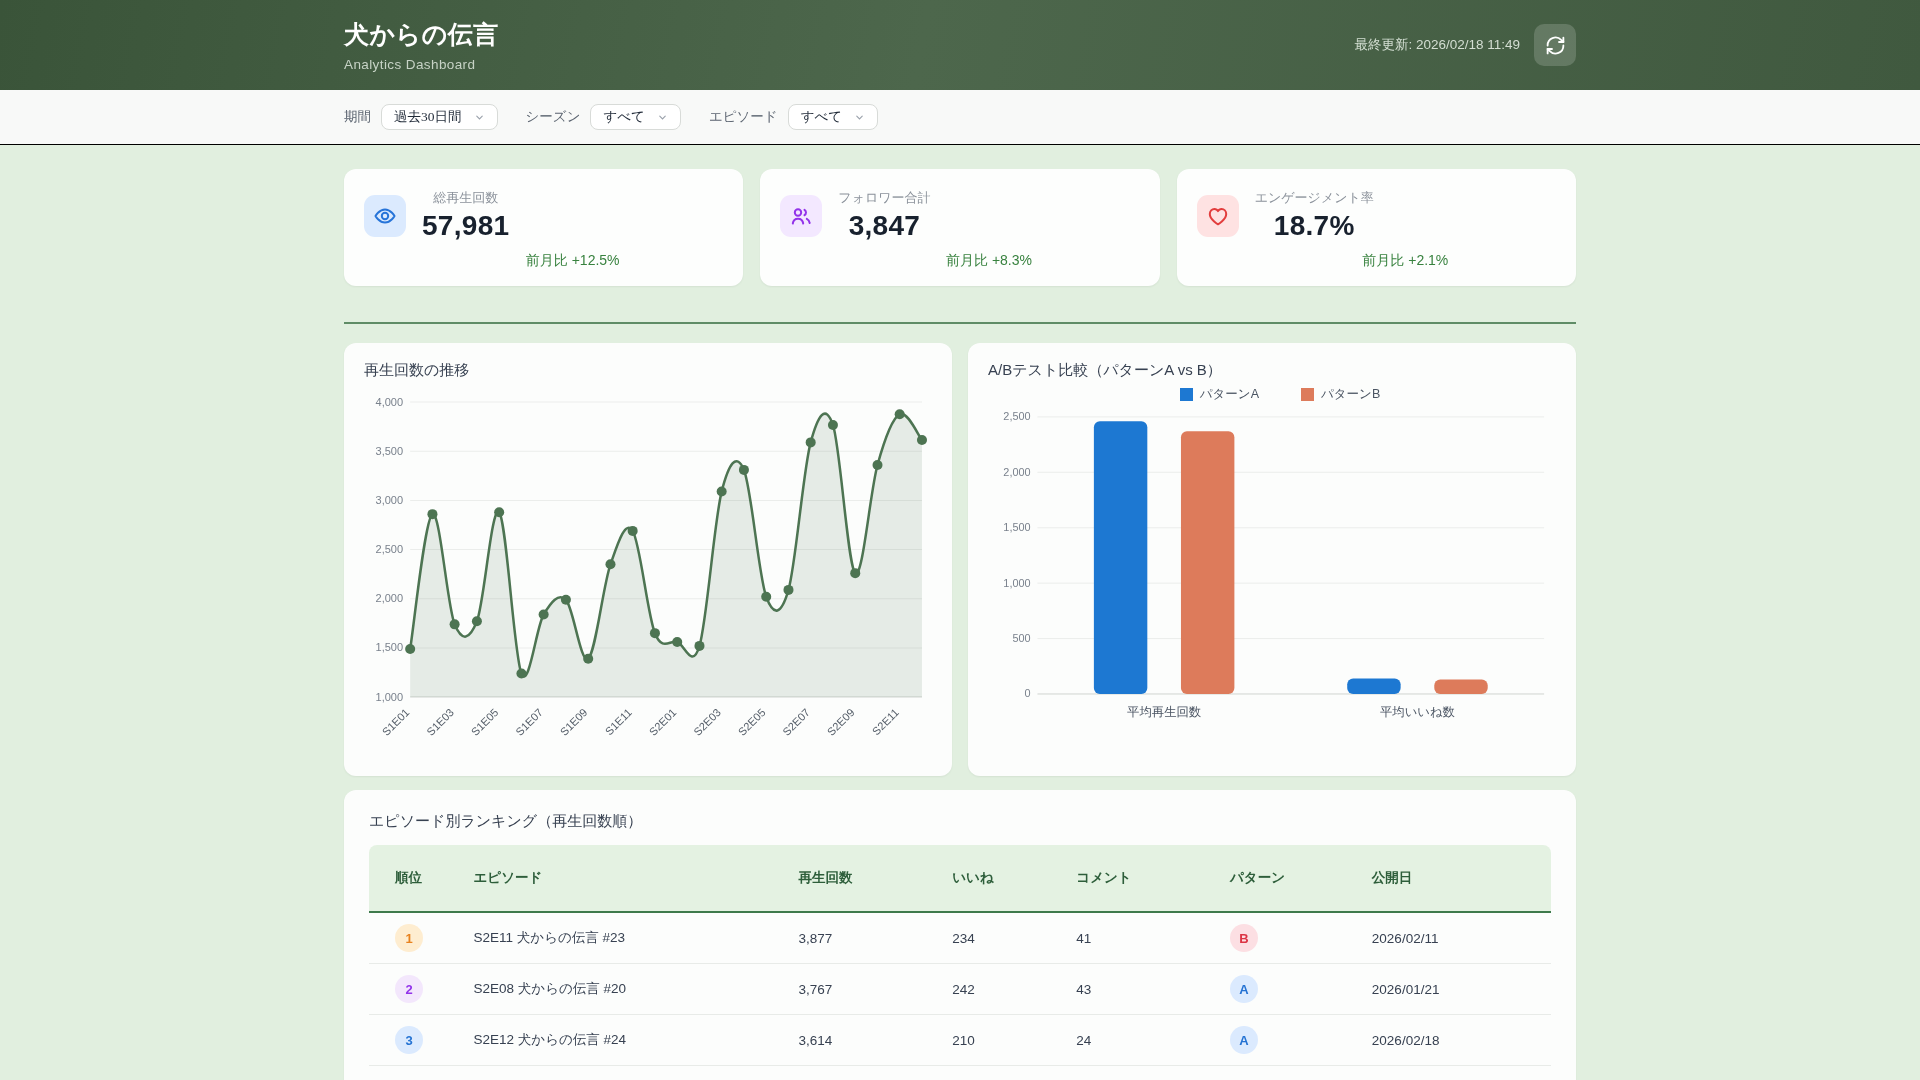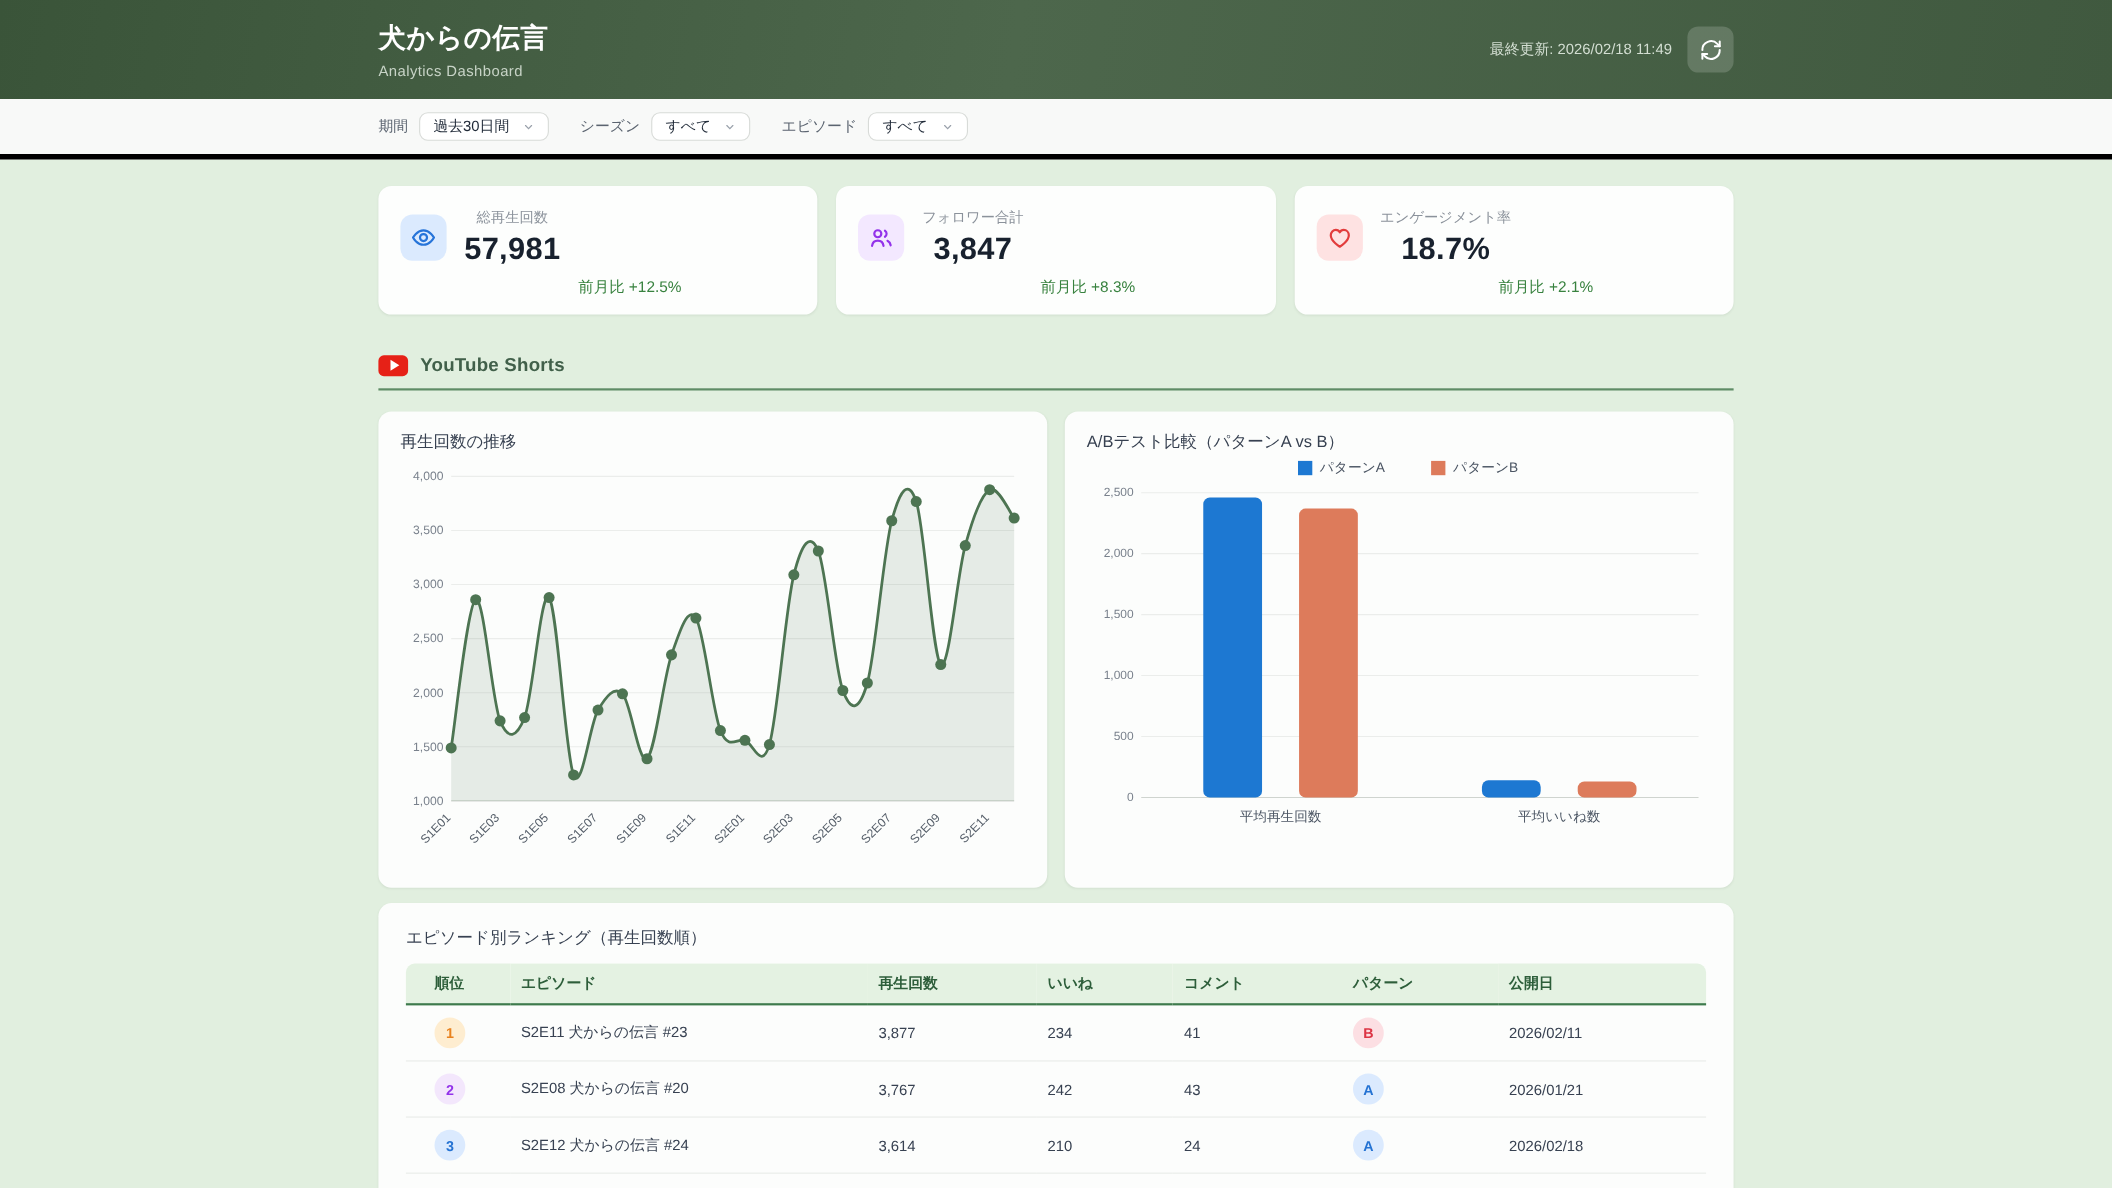--- a/index.html
+++ b/index.html
@@ -15,21 +15,21 @@
   .app-header { height: 90px; background: linear-gradient(100deg, #3a5439 0%, #4d674c 48%, #40593f 100%); }
   .header-inner { height: 100%; display: flex; align-items: center; justify-content: space-between; }
   .page-title { font-size: 25px; color: #ffffff; margin: 0; font-weight: 700; letter-spacing: .5px; }
   .page-subtitle { font-size: 13.5px; color: #c7d3c6; margin-top: 6px; letter-spacing: .4px; }
   .header-right { display: flex; align-items: center; gap: 14px; }
   .last-updated { font-size: 13.5px; color: #d3ded2; }
   .refresh-btn { width: 42px; height: 42px; border-radius: 10px; border: none; cursor: pointer;
     background: rgba(255,255,255,.17); color: #fff; display: flex; align-items: center; justify-content: center; }
 
   
-  .filter-bar { height: 55px; background: #f8f9f8; border-bottom: 5px solid #000000; }
+  .filter-bar { height: 55px; background: #f8f9f8; border-bottom: 1px solid #000000; font-family: Liberation Serif, serif; }
   .filter-inner { height: 100%; display: flex; align-items: center; }
   .filter-group { display: flex; align-items: center; gap: 10px; margin-right: 28px; }
   .filter-label { font-size: 13.5px; color: #5b6470; }
   .select-box { display: inline-flex; align-items: center; gap: 12px; background: #fff; border: 1px solid #d8dbd8;
     border-radius: 8px; padding: 3px 12px; font-size: 13.5px; font-weight: 500; color: #1f2937; cursor: pointer; }
 
   
   main { padding-top: 24px; }
   .stats-row { display: flex; gap: 17px; margin-bottom: 36px; }
   .stat-card { flex: 1; background: #fdfefd; border-radius: 12px; padding: 20px 20px 16px;
@@ -59,21 +59,21 @@
   .xlab { font-size: 11px; fill: #555e69; }
   .legend { display: flex; justify-content: center; gap: 26px; margin: 4px 0 4px; }
   .legend-item { display: flex; align-items: center; gap: 7px; font-size: 12.5px; color: #4b5563; padding-left: 16px; }
   .legend-swatch { width: 13px; height: 13px; display: inline-block; }
 
   
   .table-panel { padding: 22px 25px; height: 420px; }
   .table-title { font-size: 15px; color: #374151; margin: 0 0 14px; font-weight: 400; }
   table { width: 100%; border-collapse: collapse; }
   thead th { background: #e4f2e2; color: #2d5e3a; font-size: 13.5px; font-weight: 700; text-align: left;
-    padding: 9px 10px; border-bottom: 2px solid #3e7a4c; }
+    padding: 24px 10px; border-bottom: 2px solid #3e7a4c; }
   thead th:first-child { border-top-left-radius: 8px; }
   thead th:last-child { border-top-right-radius: 8px; }
   th:first-child, td:first-child { padding-left: 26px; }
   tbody td { padding: 11px 10px; font-size: 13.5px; color: #374151; border-bottom: 1px solid #e8ebe8; height: 50px; }
   .col-rank { width: 8%; } .col-episode { width: 27.5%; } .col-plays { width: 13%; }
   .col-likes { width: 10.5%; } .col-comments { width: 13%; } .col-pattern { width: 12%; } .col-date { width: 16%; }
   .badge { display: inline-flex; width: 28px; height: 28px; border-radius: 50%;
     align-items: center; justify-content: center; font-size: 13px; font-weight: 700; }
 </style>
 </head>
@@ -175,26 +175,20 @@
             </div>
          <div>
            <div class="stat-label">エンゲージメント率</div>
            <div class="stat-value">18.7%</div>
          </div>
        </div>
        <div class="stat-delta" style="color:#38823f">前月比 +2.1%</div>
      </div>
       </div>
 
-    <div class="section-header">
-      <span class="yt-badge">
-          <span class="yt-play"></span>
-        </span>
-      <h2 class="section-title">YouTube Shorts</h2>
-    </div>
     <hr class="section-rule">
 
     <div class="charts-row">
       <div class="panel chart-panel">
         <h3 class="chart-title">再生回数の推移</h3>
         <svg class="chart" id="line-chart" viewBox="0 0 566 368">
             <line x1="46" x2="556" y1="310" y2="310" stroke="#cfd4cf" stroke-width="1"></line>
             <text class="tk" x="39" y="313.5" text-anchor="end">1,000</text>
             <line x1="46" x2="556" y1="261" y2="261" stroke="#ebedeb" stroke-width="1"></line>
             <text class="tk" x="39" y="264.5" text-anchor="end">1,500</text>

